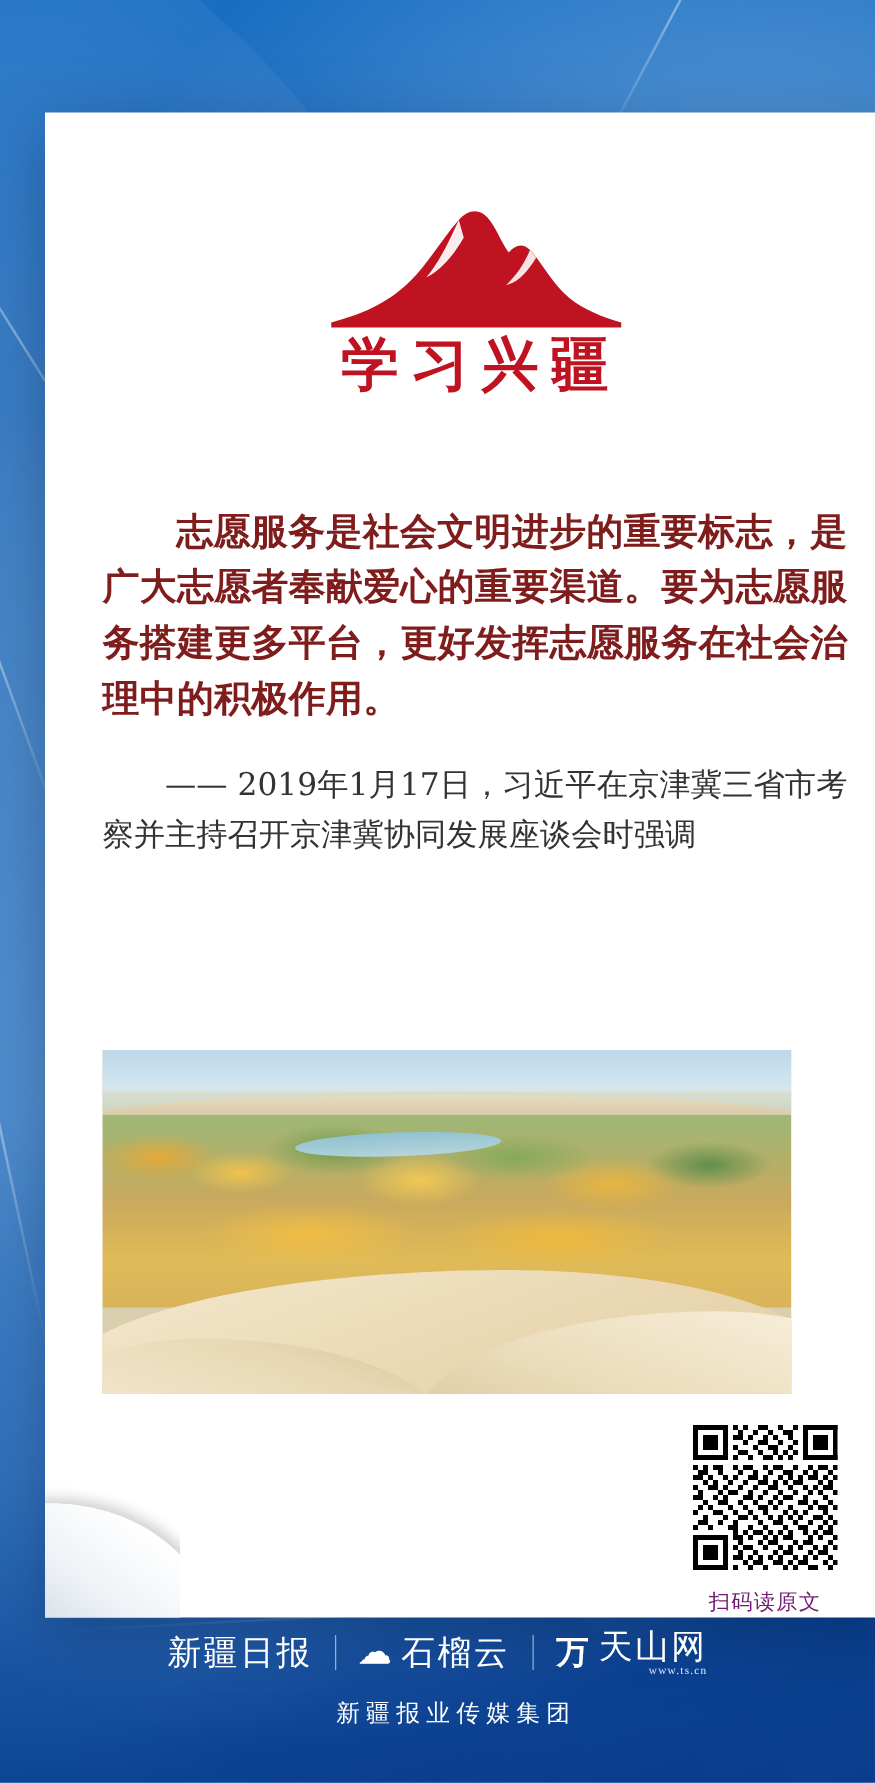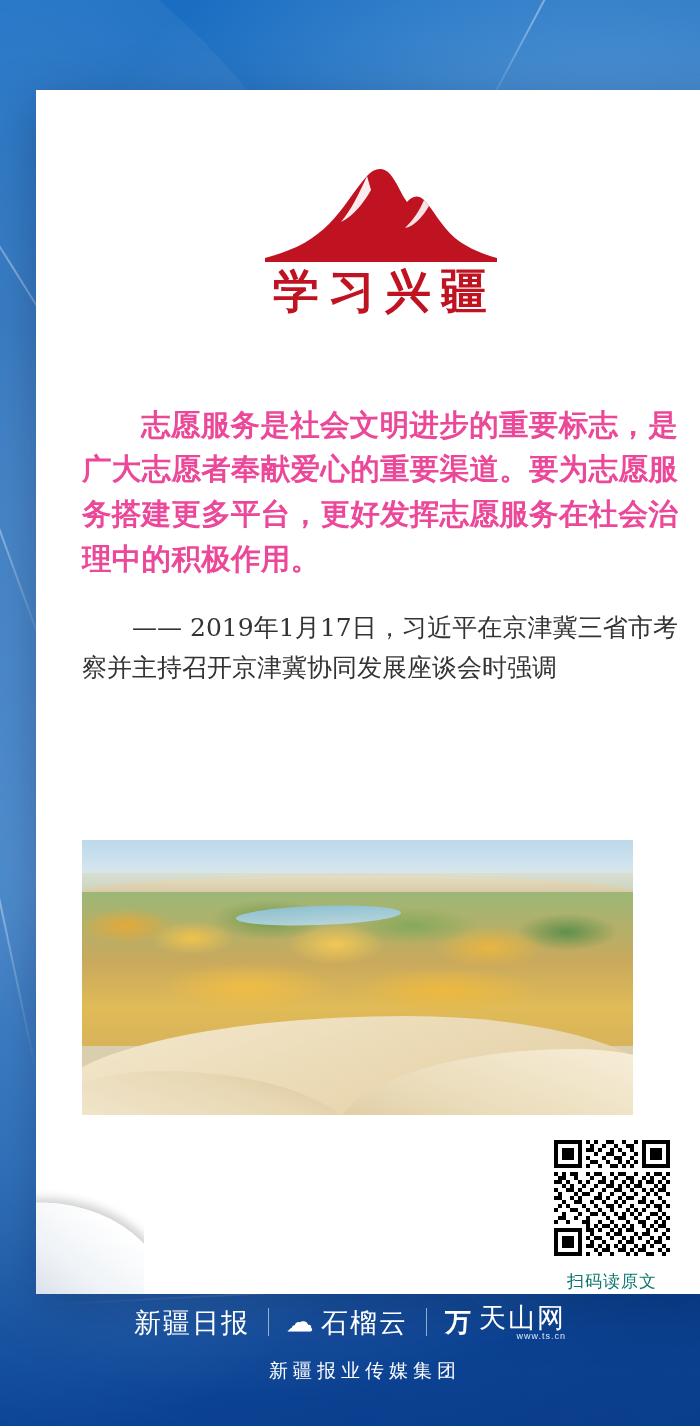--- a/index.html
+++ b/index.html
@@ -112,21 +112,21 @@
     font-size: 46px;
     letter-spacing: 10px;
     color: #c01321;
     text-indent: 10px;
     line-height: 1.1;
   }
 
   
   .quote {
     margin-top: 86px;
-    color: #ec4899;
+    color: #7f1d1d;
     font-family: "DejaVu Sans", "Liberation Sans", sans-serif;
     font-weight: bold;
     font-size: 29.5px;
     line-height: 1.52;
     text-align: justify;
     text-indent: 2em;
     letter-spacing: 0.3px;
   }
 
   
@@ -212,21 +212,21 @@
     width: 116px;
     height: 116px;
     margin: 0 auto;
     background: #ffffff;
     padding: 4px;
     box-sizing: content-box;
   }
   .qr-caption {
     margin-top: 10px;
     font-size: 17px;
-    color: #0f766e;
+    color: #701a75;
     font-family: "DejaVu Sans", "Liberation Sans", sans-serif;
     letter-spacing: 1px;
   }
 
   
   .footer {
     position: absolute;
     left: 0;
     right: 0;
     bottom: 42px;
@@ -247,21 +247,21 @@
     letter-spacing: 2px;
     color: #ffffff;
     line-height: 1;
   }
   .fl-sub {
     font-size: 9px;
     letter-spacing: 1px;
     color: #dbe9f7;
     display: block;
     text-align: right;
-    font-family: Liberation Sans, sans-serif;
+    font-family: Liberation Serif, serif;
   }
   .fl-div {
     width: 1px;
     height: 28px;
     background: rgba(255,255,255,0.55);
   }
   .fl-group {
     display: flex;
     align-items: center;
     gap: 8px;

